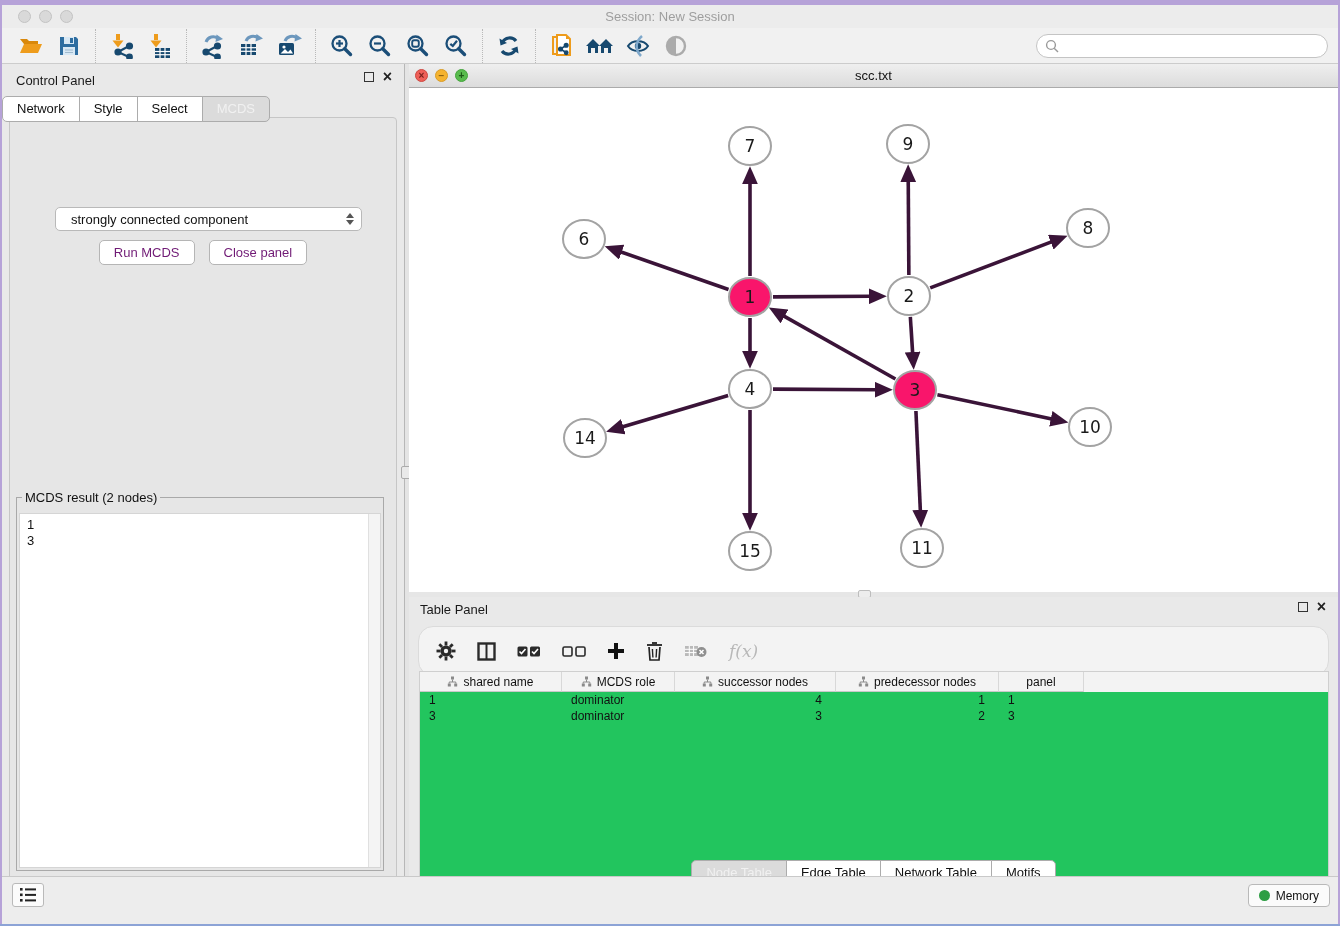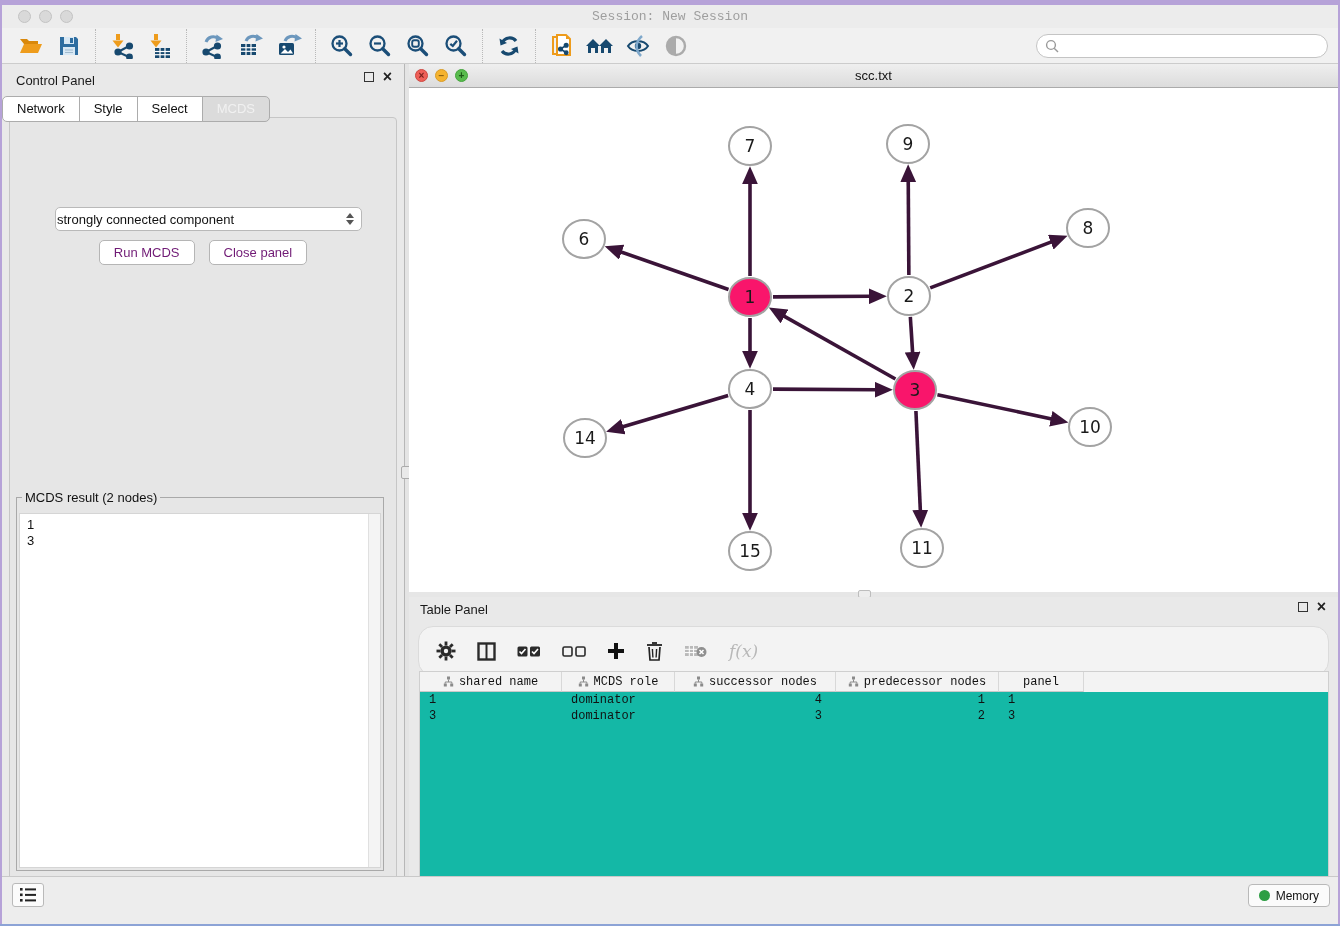--- a/index.html
+++ b/index.html
@@ -10,21 +10,21 @@
   .edge { position:absolute; pointer-events:none; z-index:50; }
   .edge-top { left:0; top:0; right:0; height:5px; background:#B6A2D8; }
   .edge-left { left:0; top:0; bottom:0; width:2px; background:#B6A2D8; }
   .edge-right { right:0; top:0; bottom:0; width:2px; background:#B6A2D8; }
   .edge-bottom { left:0; bottom:0; right:0; height:2px; background:#8CA3D6; }
 
   
   .titlebar { position:absolute; left:2px; top:5px; right:2px; height:23px; background:#ECECEC; }
   .traffic { position:absolute; top:5px; left:16px; display:flex; gap:8px; }
   .traffic .dot { width:13px; height:13px; border-radius:50%; background:#D9D9D9; border:1px solid #C3C3C3; }
-  .win-title { position:absolute; left:0; right:0; top:4px; text-align:center; font-size:13px; color:#9E9E9E;font-family:Liberation Mono, monospace; }
+  .win-title { position:absolute; left:0; right:0; top:4px; text-align:center; font-size:13px; color:#9E9E9E; }
 
   
   .toolbar { position:absolute; left:2px; top:28px; right:2px; height:36px; background:#F1F1F1; border-bottom:1px solid #CCCCCC; display:flex; align-items:center; padding-left:10px; }
   .tbtn { width:38px; height:32px; display:flex; align-items:center; justify-content:center; }
   .tsep { width:1px; height:34px; border-left:1px dotted #B9B9B9; margin:0 7px; }
   .searchwrap { margin-left:auto; margin-right:10px; }
   .searchbox { width:292px; height:24px; border:1px solid #C4C4C4; border-radius:13px; background:#fff; display:flex; align-items:center; padding-left:8px; }
 
   
   .control-panel { position:absolute; left:2px; top:64px; width:402px; bottom:36px; background:#E9E9E9; }
@@ -35,21 +35,21 @@
   .close-ic { font-size:16px; font-weight:bold; color:#222; line-height:10px; }
 
   .cp-tabs { position:absolute; left:0; right:0; top:32px; display:flex; z-index:3; }
   .tab { font-size:13px; color:#111; background:#FFFFFF; border:1px solid #ACACAC; padding:4px 14px 5px; margin-left:-1px; }
   .tab:first-child { border-radius:5px 0 0 5px; margin-left:0; }
   .tab:last-child { border-radius:0 5px 5px 0; }
   .tab.selected { background:#DBDBDB; color:#F1F1F1; }
 
   .cp-inner { position:absolute; left:7px; right:7px; top:53px; bottom:9px; background:#E6E6E6; border:1px solid #C6C6C6; border-radius:4px; }
   .opt-label { position:absolute; left:0; right:0; top:68px; text-align:center; font-size:13px; color:#111; }
-  .dropdown { position:absolute; left:45px; top:89px; width:307px; height:24px; background:#FFFFFF; border:1px solid #B9B9B9; border-radius:5px; display:flex; align-items:center; padding-left:1px; font-size:13px; color:#111; }
+  .dropdown { position:absolute; left:45px; top:89px; width:307px; height:24px; background:#FFFFFF; border:1px solid #B9B9B9; border-radius:5px; display:flex; align-items:center; padding-left:15px; font-size:13px; color:#111; }
   .dd-arrows { margin-left:auto; margin-right:7px; display:flex; flex-direction:column; gap:2px; align-items:center; }
   .dd-arrows .up { width:0; height:0; border-left:4px solid transparent; border-right:4px solid transparent; border-bottom:5px solid #555; }
   .dd-arrows .down { width:0; height:0; border-left:4px solid transparent; border-right:4px solid transparent; border-top:5px solid #555; }
   .btnrow { position:absolute; left:0; right:0; top:122px; display:flex; justify-content:center; gap:14px; }
   .pushbtn { font-size:13px; color:#701a75; background:#FFFFFF; border:1px solid #B5B5B5; border-radius:5px; padding:4px 14px; font-family:"Liberation Sans", sans-serif; }
 
   .result-box { position:absolute; left:6px; right:12px; top:372px; bottom:9px; border:1px solid #A9A9A9; margin:0; padding:2px; }
   .result-box legend { font-size:13px; color:#111; padding:0 3px; margin-left:3px; }
   .result-area { position:absolute; left:2px; right:2px; top:8px; bottom:2px; background:#fff; border:1px solid #D5D5D5; font-size:13px; color:#111; padding:3px 0 0 7px; line-height:16px; }
   .result-scroll { position:absolute; top:0; bottom:0; right:0; width:12px; background:#F4F4F4; border-left:1px solid #E0E0E0; }
@@ -72,21 +72,21 @@
   .canvas { position:absolute; left:0; right:0; top:24px; bottom:0; background:#fff; }
   .canvas svg { position:absolute; left:0; top:0; }
 
   
   .table-panel { position:absolute; left:409px; top:597px; right:2px; bottom:36px; background:#E9E9E9; }
   .tp-titlerow { position:absolute; left:0; right:0; top:0; height:26px; }
   .tp-title { position:absolute; left:11px; top:5px; font-size:13px; color:#1A1A1A; }
   .tp-toolbar { position:absolute; left:9px; right:9px; top:29px; height:50px; background:#F3F3F3; border:1px solid #DBDBDB; border-radius:15px; display:flex; align-items:center; gap:21px; padding-left:17px; }
   .tp-ic { display:flex; align-items:center; justify-content:center; }
   .fx-label { font-family:"DejaVu Serif", serif; font-style:italic; font-size:17px; color:#B8B8B8; }
-  .tablewrap { position:absolute; left:10px; right:9px; top:74px; height:228px; background:#14b8a6; border:1px solid #CFCFCF; overflow:hidden;font-family:Liberation Mono, monospace; }
+  .tablewrap { position:absolute; left:10px; right:9px; top:74px; height:228px; background:#22c55e; border:1px solid #CFCFCF; overflow:hidden; }
   .thead { display:flex; height:20px; background:#F3F3F3; }
   .th { display:flex; align-items:center; justify-content:center; gap:5px; font-size:12px; color:#111; border-right:1px solid #D8D8D8; border-bottom:1px solid #C9C9C9; position:relative; }
   .trow { display:flex; height:16px; }
   .td { font-size:12px; color:#111; padding-top:1px; }
   .td.left { text-align:left; padding-left:9px; }
   .td.right { text-align:right; padding-right:14px; }
 
   .tp-tabs { position:absolute; left:0; right:0; bottom:4px; display:flex; justify-content:center; }
 
   
@@ -507,20 +507,26 @@
         </div>
         <div class="trow">
           <div class="td left" style="width: 142px;">3</div>
           <div class="td left" style="width: 113px;">dominator</div>
           <div class="td right" style="width: 161px;">3</div>
           <div class="td right" style="width: 163px;">2</div>
           <div class="td left" style="width: 85px;">3</div>
         </div>
       </div>
   </div>
+  <div class="tp-tabs" id="tp-tabs">
+      <span class="tab selected">Node Table</span>
+      <span class="tab">Edge Table</span>
+      <span class="tab">Network Table</span>
+      <span class="tab">Motifs</span>
+    </div>
 </div>
 
 <div class="statusbar">
   <div class="sb-left">
     <svg width="16" height="14" viewBox="0 0 16 14">
       <g fill="#222">
         <rect x="0" y="0" width="2.6" height="2.6"></rect>
           <rect x="0" y="5.5" width="2.6" height="2.6"></rect>
           <rect x="0" y="11" width="2.6" height="2.6"></rect>
         <rect x="5" y="0.4" width="11" height="2"></rect>

